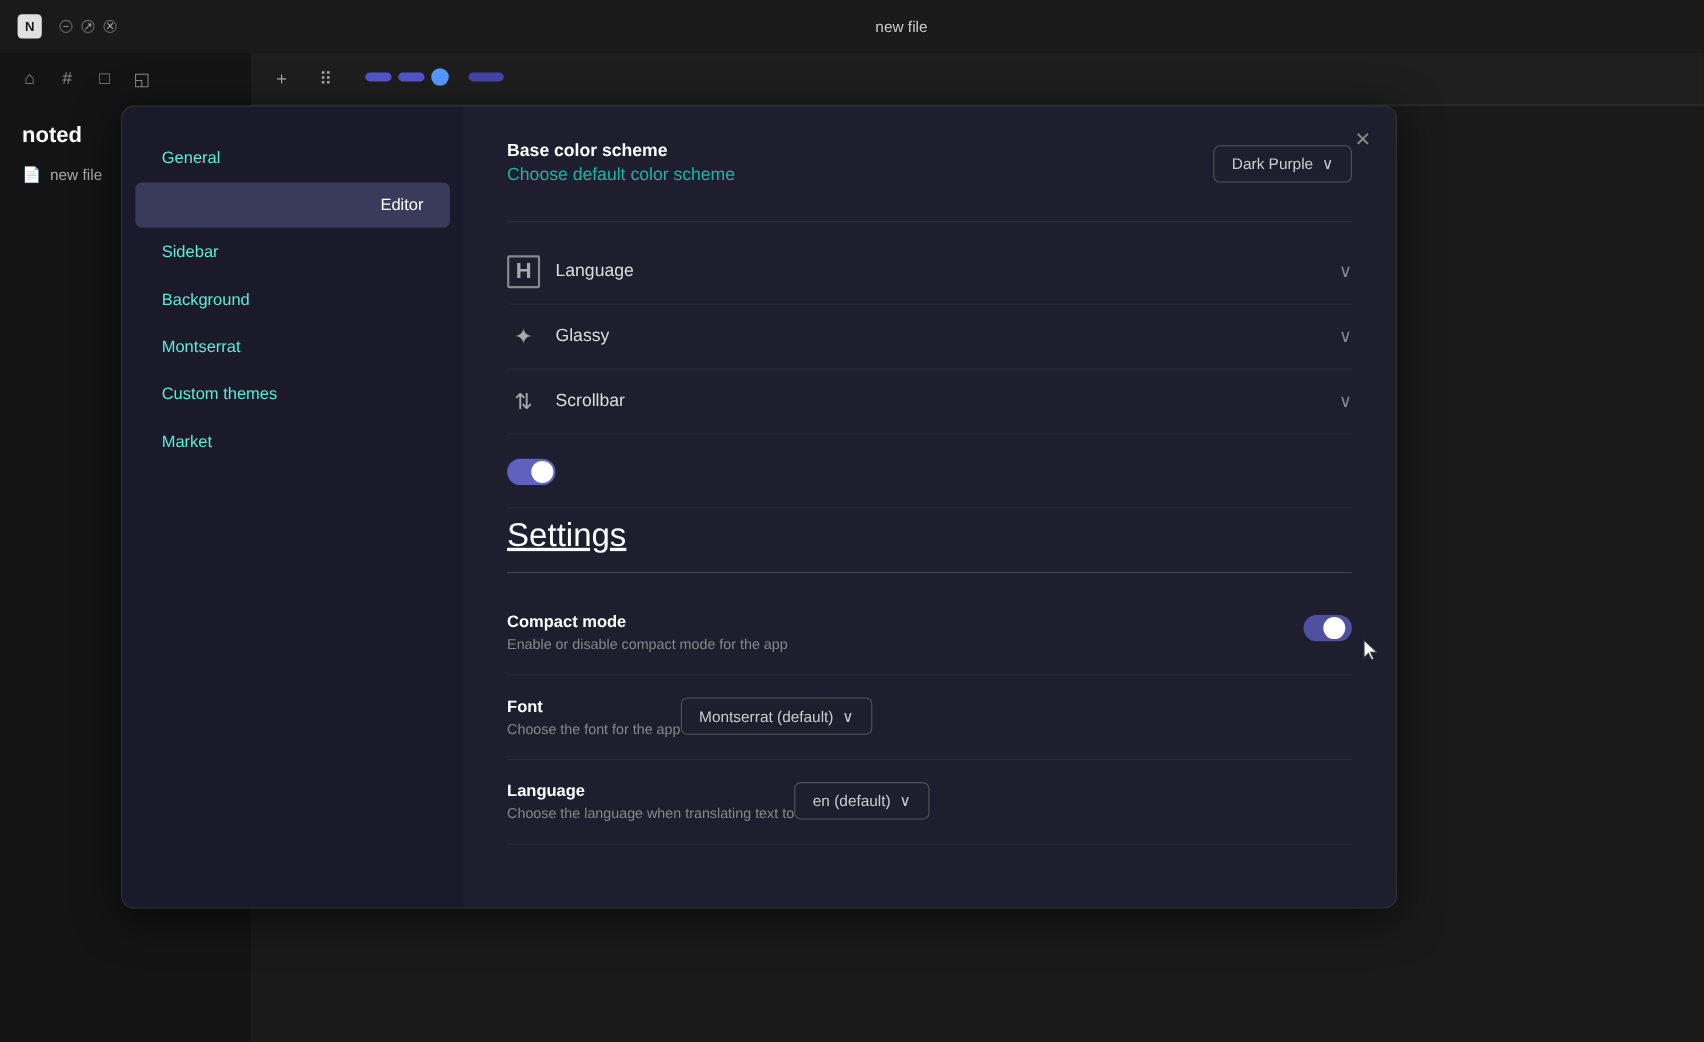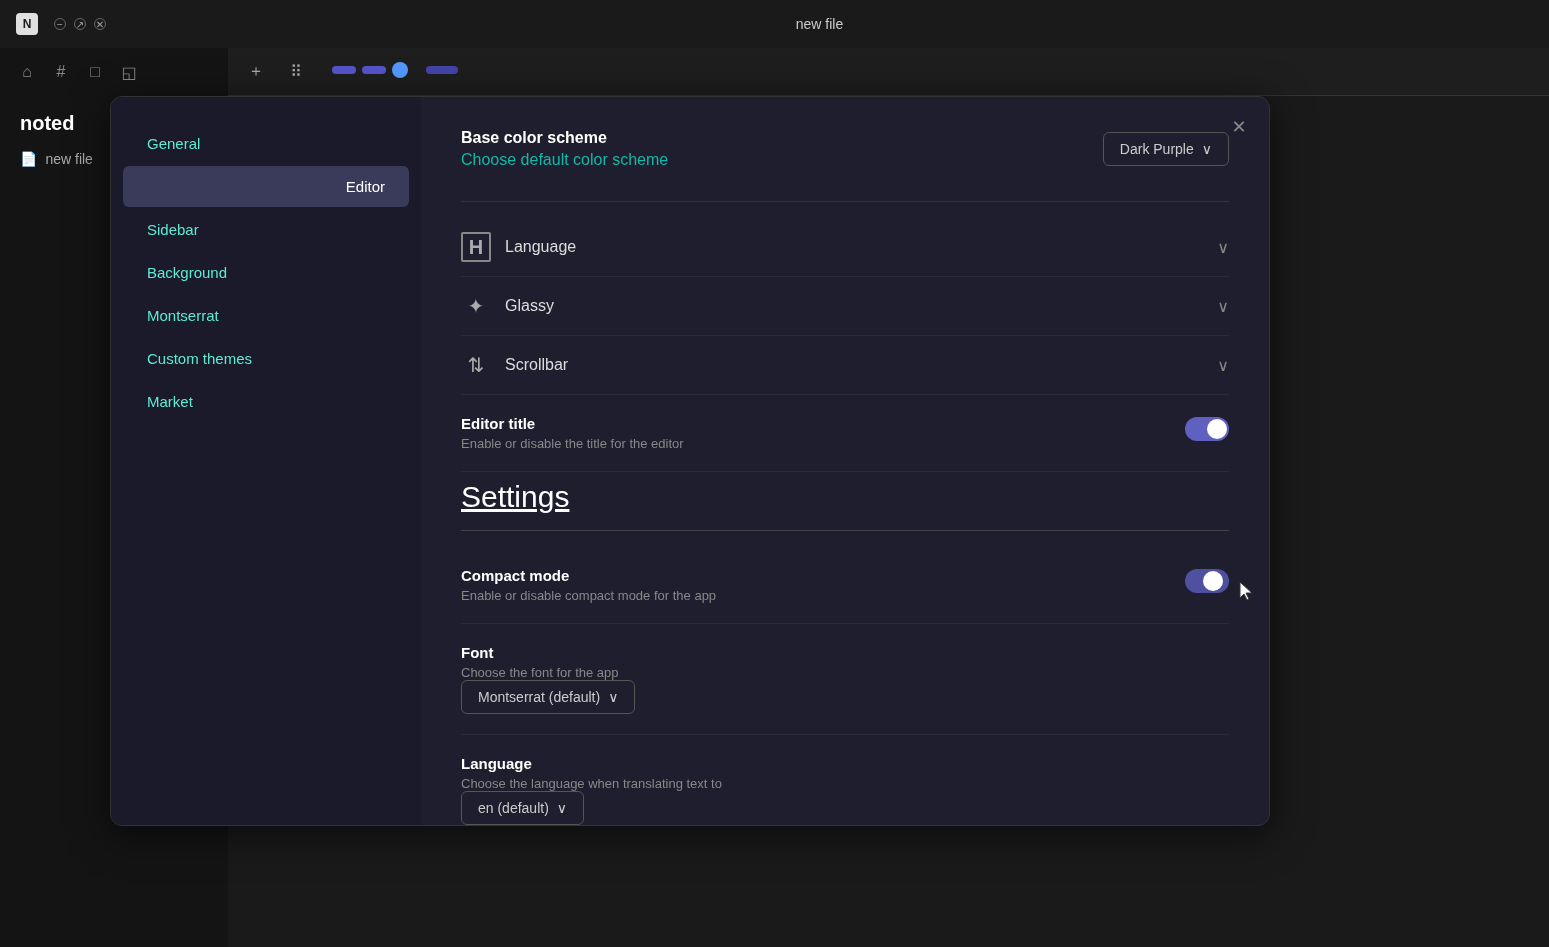--- a/index.html
+++ b/index.html
@@ -294,21 +294,20 @@
       border: none;
       border-top: 1px solid #444;
       margin-bottom: 16px;
     }
 
     .setting-row-with-dropdown {
       display: flex;
       align-items: flex-start;
       padding: 20px 0;
       border-bottom: 1px solid #2a2a3a;
-      flex-direction: column;
     }
     .setting-row-label h4 {
       font-size: 15px;
       font-weight: 600;
       color: #fff;
       margin-bottom: 4px;
     }
     .setting-row-label p {
       font-size: 13px;
       color: #888;
@@ -406,24 +405,20 @@
 
     <div class="expandable-row" data-interactable="true">
       <div class="expandable-left">
         <div class="expand-icon-box" data-interactable="false" style="font-size:20px;">⇅</div>
         <span class="expandable-title" data-interactable="false">Scrollbar</span>
       </div>
       <span class="chevron" data-interactable="false">∨</span>
     </div>
 
     <div class="toggle-row" data-interactable="false">
-      <div class="toggle-label" data-interactable="false">
-        <h4 data-interactable="false">Editor title</h4>
-        <p data-interactable="false">Enable or disable the title for the editor</p>
-      </div>
       <div class="toggle-switch on" data-interactable="true">
         <div class="toggle-knob" data-interactable="false"></div>
       </div>
     </div>
 
     <h2 class="settings-section-title" data-interactable="false">Settings</h2>
     <hr class="settings-section-divider" data-interactable="false">
 
     <div class="toggle-row" data-interactable="false">
       <div class="toggle-label" data-interactable="false">

